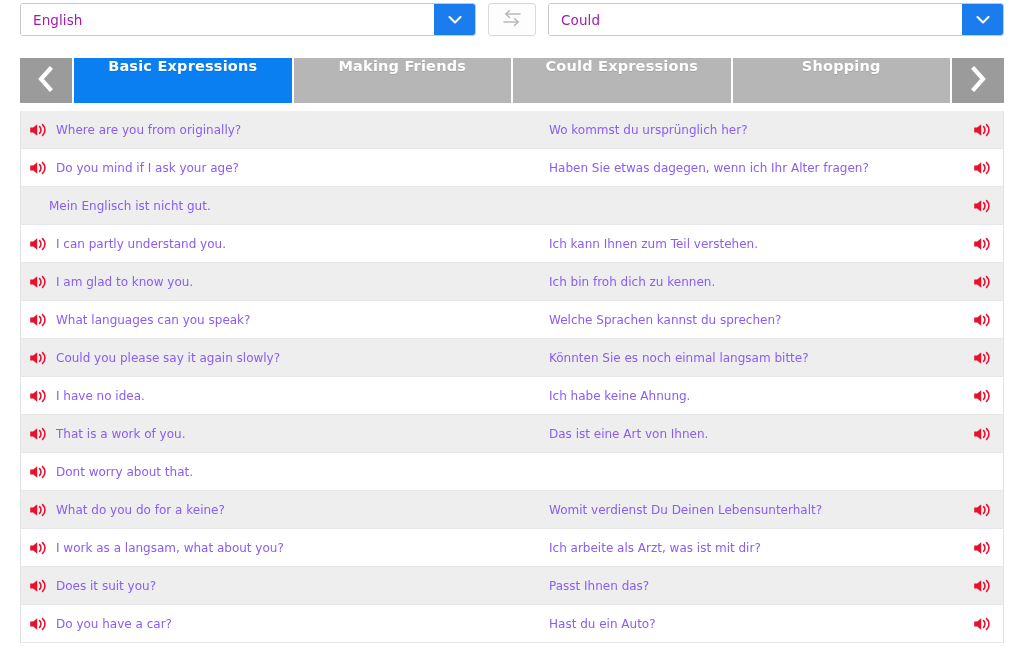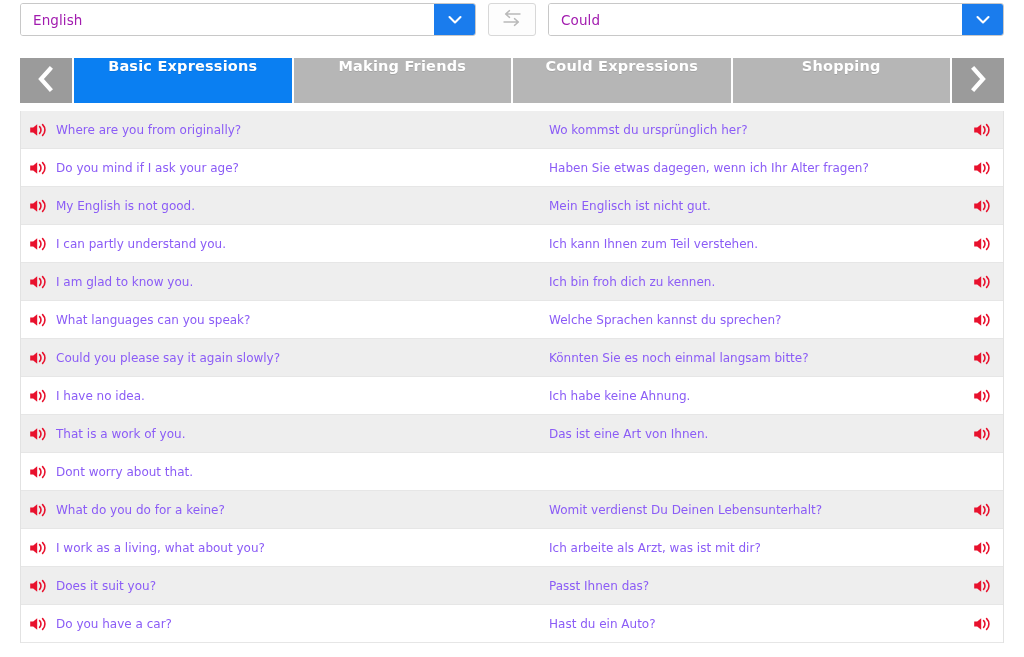--- a/index.html
+++ b/index.html
@@ -244,32 +244,20 @@
               <g>
                 <path d="M8.2 2.2 L4.2 5.4 L1.2 5.4 L1.2 10.6 L4.2 10.6 L8.2 13.8 Z" fill="#e8112d"></path>
                 <path d="M10.6 4.6 C12.4 6.4 12.4 9.6 10.6 11.4" fill="none" stroke="#e8112d" stroke-width="1.6" stroke-linecap="round"></path>
                 <path d="M13.6 2.6 C16.7 5.7 16.7 10.3 13.6 13.4" fill="none" stroke="#e8112d" stroke-width="1.6" stroke-linecap="round"></path>
               </g>
             </svg>
           </span>
         </div>
       </div>
       <div class="row alt">
-        <div class="cell-left">
-          <span style="display: flex;">
-            <svg class="spk" viewBox="0 0 20 16" width="20" height="16">
-              <g>
-                <path d="M8.2 2.2 L4.2 5.4 L1.2 5.4 L1.2 10.6 L4.2 10.6 L8.2 13.8 Z" fill="#e8112d"></path>
-                <path d="M10.6 4.6 C12.4 6.4 12.4 9.6 10.6 11.4" fill="none" stroke="#e8112d" stroke-width="1.6" stroke-linecap="round"></path>
-                <path d="M13.6 2.6 C16.7 5.7 16.7 10.3 13.6 13.4" fill="none" stroke="#e8112d" stroke-width="1.6" stroke-linecap="round"></path>
-              </g>
-            </svg>
-          </span>
-          <span class="phrase">My English is not good.</span>
-        </div>
         <div class="cell-right">
           <span class="phrase phrase-de">Mein Englisch ist nicht gut.</span>
           <span style="display: flex;">
             <svg class="spk" viewBox="0 0 20 16" width="20" height="16">
               <g>
                 <path d="M8.2 2.2 L4.2 5.4 L1.2 5.4 L1.2 10.6 L4.2 10.6 L8.2 13.8 Z" fill="#e8112d"></path>
                 <path d="M10.6 4.6 C12.4 6.4 12.4 9.6 10.6 11.4" fill="none" stroke="#e8112d" stroke-width="1.6" stroke-linecap="round"></path>
                 <path d="M13.6 2.6 C16.7 5.7 16.7 10.3 13.6 13.4" fill="none" stroke="#e8112d" stroke-width="1.6" stroke-linecap="round"></path>
               </g>
             </svg>
@@ -476,21 +464,21 @@
         <div class="cell-left">
           <span style="display: flex;">
             <svg class="spk" viewBox="0 0 20 16" width="20" height="16">
               <g>
                 <path d="M8.2 2.2 L4.2 5.4 L1.2 5.4 L1.2 10.6 L4.2 10.6 L8.2 13.8 Z" fill="#e8112d"></path>
                 <path d="M10.6 4.6 C12.4 6.4 12.4 9.6 10.6 11.4" fill="none" stroke="#e8112d" stroke-width="1.6" stroke-linecap="round"></path>
                 <path d="M13.6 2.6 C16.7 5.7 16.7 10.3 13.6 13.4" fill="none" stroke="#e8112d" stroke-width="1.6" stroke-linecap="round"></path>
               </g>
             </svg>
           </span>
-          <span class="phrase">I work as a living, what about you?</span>
+          <span class="phrase">I work as a langsam, what about you?</span>
         </div>
         <div class="cell-right">
           <span class="phrase phrase-de">Ich arbeite als Arzt, was ist mit dir?</span>
           <span style="display: flex;">
             <svg class="spk" viewBox="0 0 20 16" width="20" height="16">
               <g>
                 <path d="M8.2 2.2 L4.2 5.4 L1.2 5.4 L1.2 10.6 L4.2 10.6 L8.2 13.8 Z" fill="#e8112d"></path>
                 <path d="M10.6 4.6 C12.4 6.4 12.4 9.6 10.6 11.4" fill="none" stroke="#e8112d" stroke-width="1.6" stroke-linecap="round"></path>
                 <path d="M13.6 2.6 C16.7 5.7 16.7 10.3 13.6 13.4" fill="none" stroke="#e8112d" stroke-width="1.6" stroke-linecap="round"></path>
               </g>

